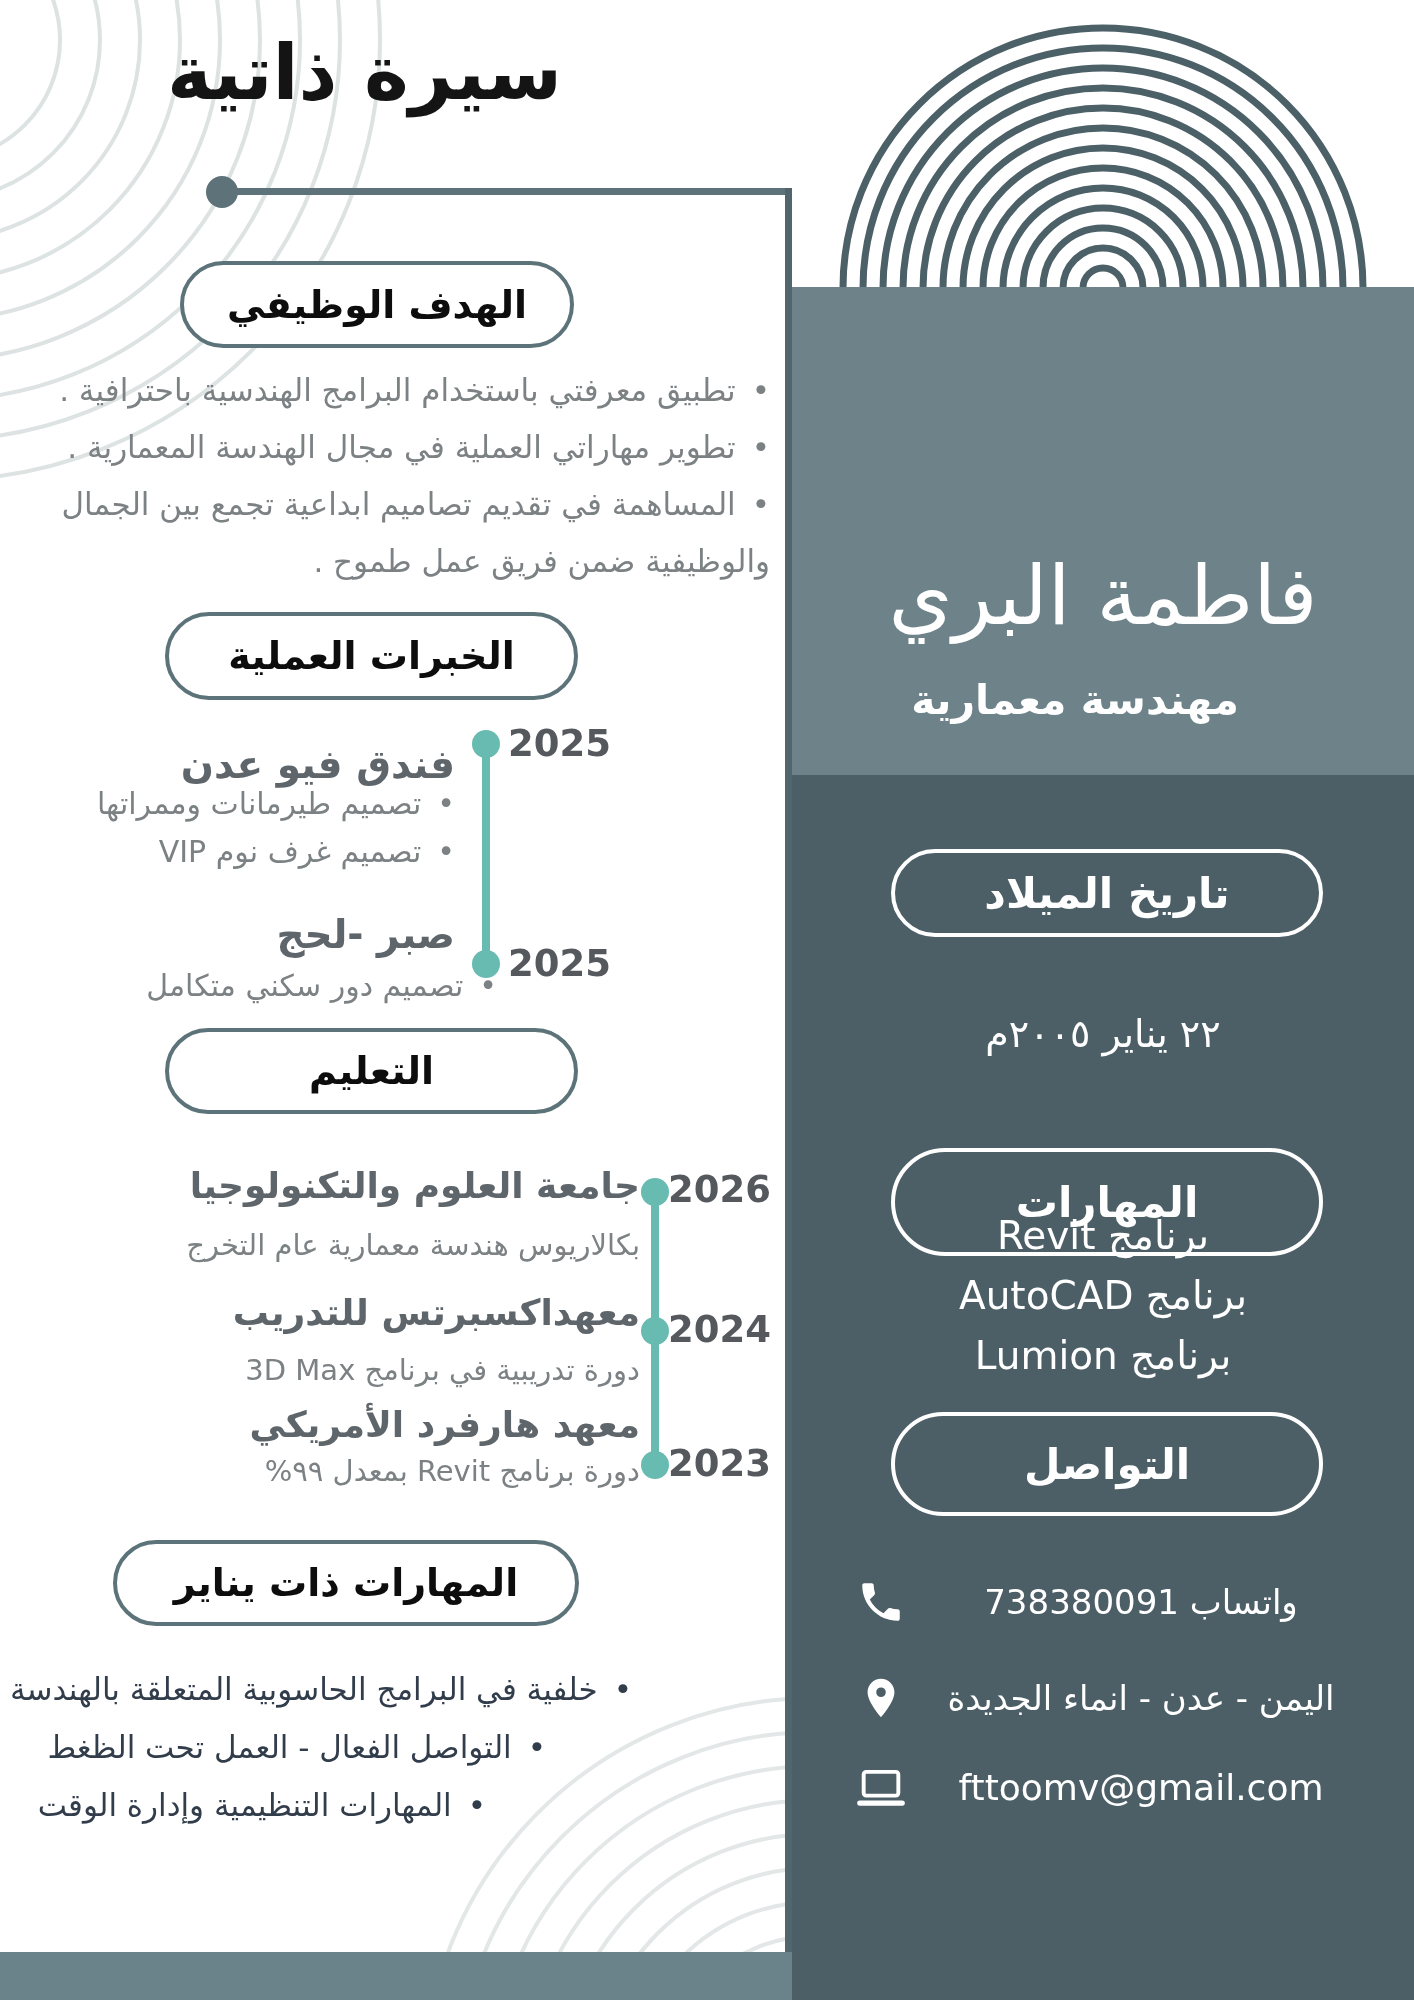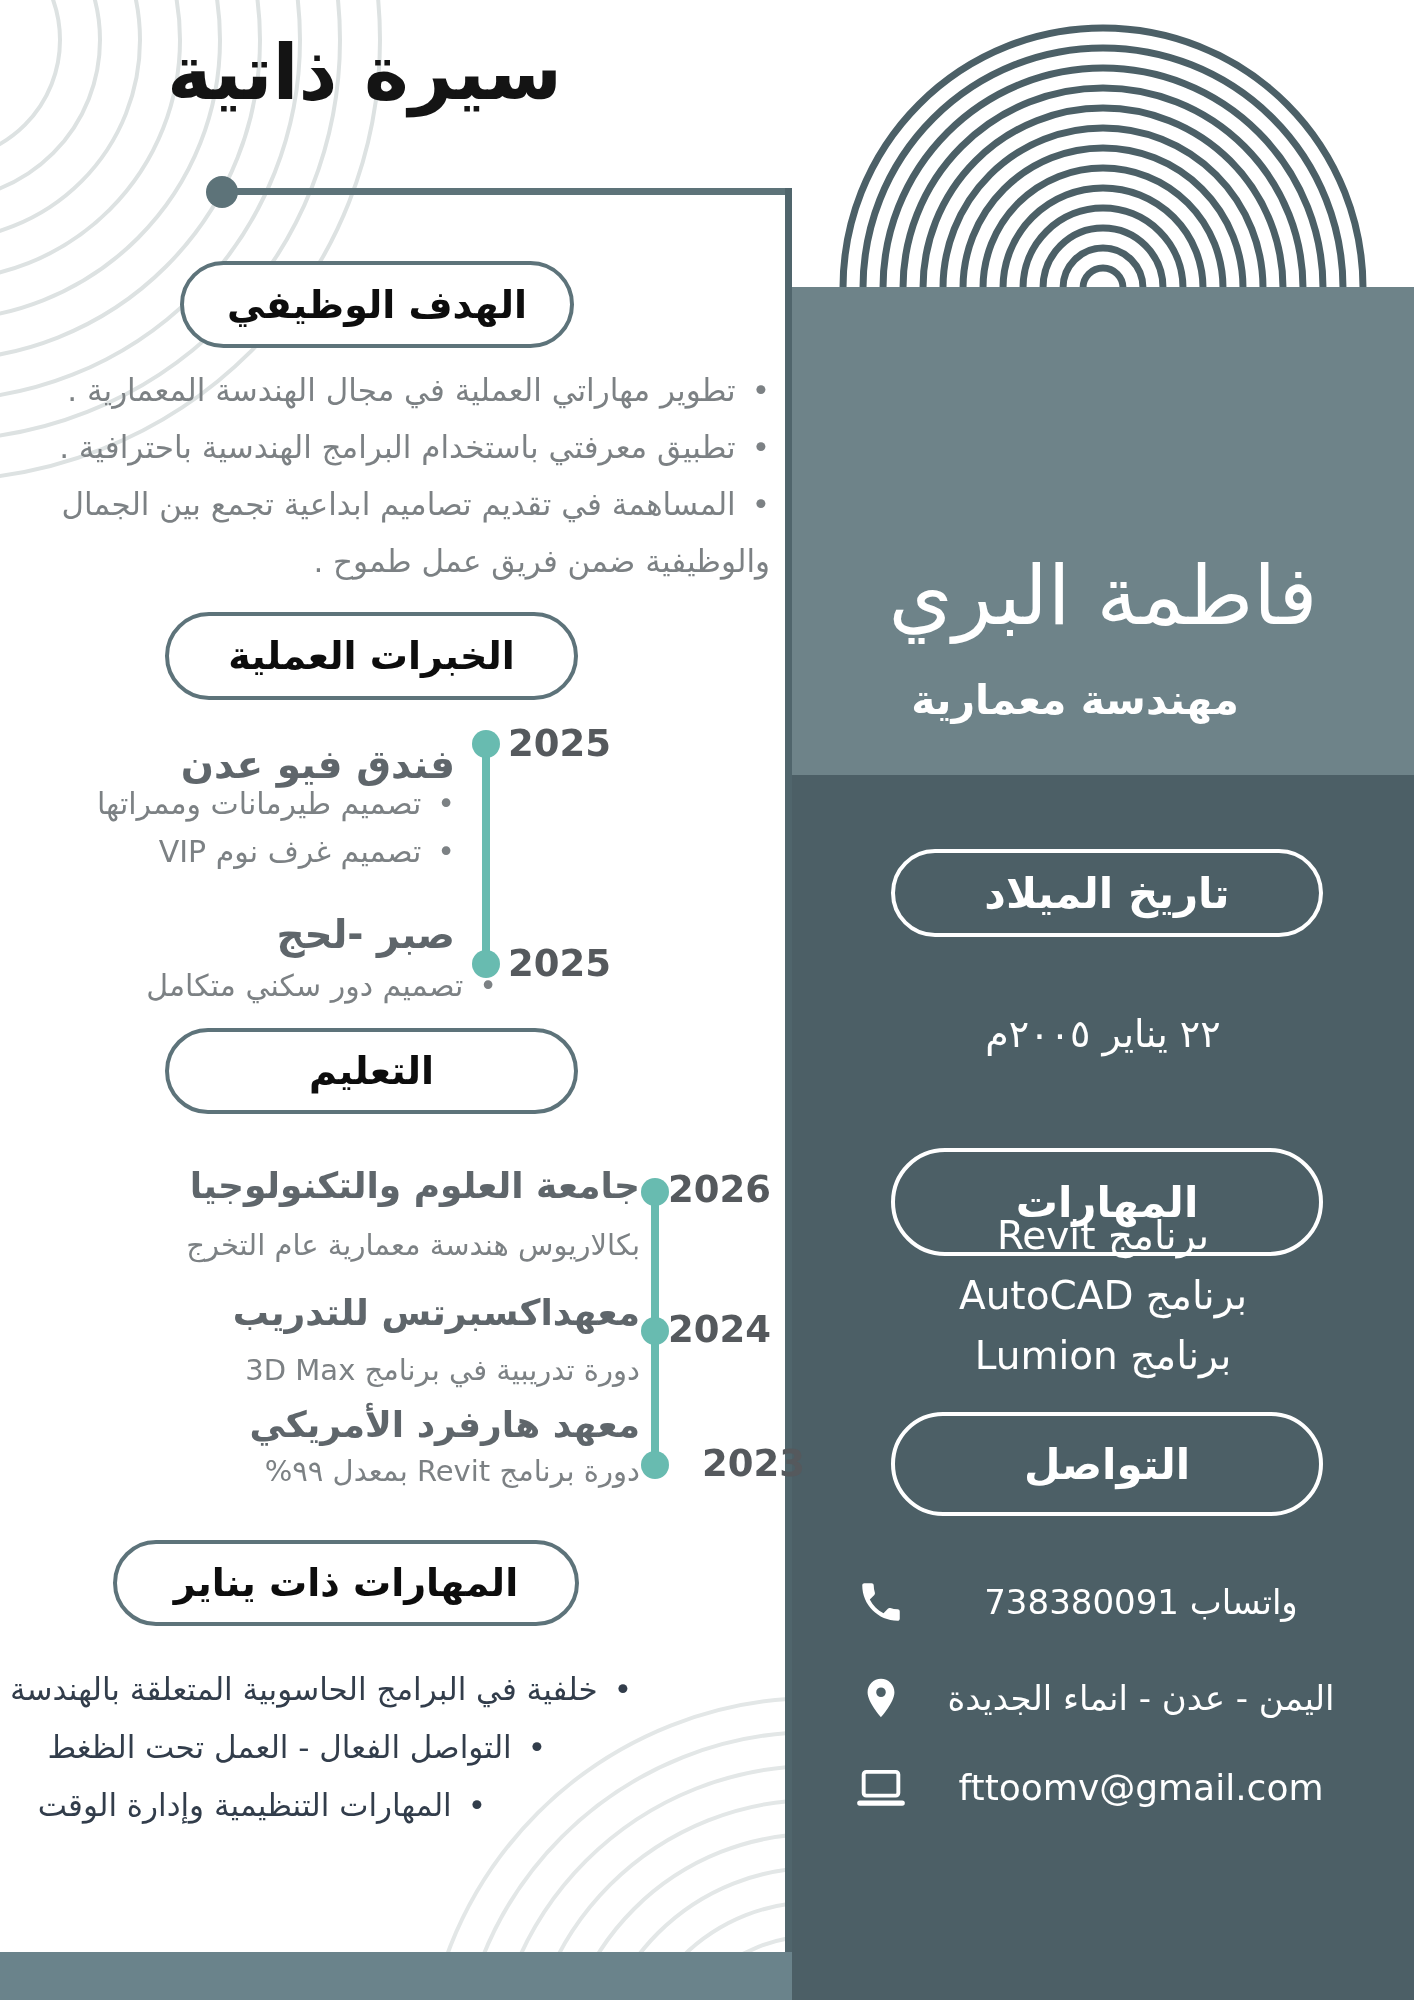--- a/index.html
+++ b/index.html
@@ -100,22 +100,22 @@
   <div class="panel-light"></div>
   <div class="panel-dark"></div>
   <div class="strip"></div>
 
   <h1 class="cv-title" dir="rtl">سيرة ذاتية</h1>
 
   <div class="pill-l" style="left:180px;top:261px;width:394px;height:87px;">
     <span dir="rtl">الهدف الوظيفي</span>
   </div>
   <ul class="blist objective-list">
+    <li><span class="dot">•</span><span>تطبيق معرفتي باستخدام البرامج الهندسية باحترافية .</span></li>
     <li><span class="dot">•</span><span>تطوير مهاراتي العملية في مجال الهندسة المعمارية .</span></li>
-    <li><span class="dot">•</span><span>تطبيق معرفتي باستخدام البرامج الهندسية باحترافية .</span></li>
     <li><span class="dot">•</span><span>المساهمة في تقديم تصاميم ابداعية تجمع بين الجمال والوظيفية ضمن فريق عمل طموح .</span></li>
   </ul>
 
   <div class="pill-l" style="left:165px;top:612px;width:413px;height:88px;">
     <span dir="rtl">الخبرات العملية</span>
   </div>
   <div class="tl-line" style="left:482px;top:744px;height:220px;"></div>
   <div class="tl-dot" style="left:472px;top:730px;"></div>
   <div class="tl-dot" style="left:472px;top:950px;"></div>
   <div class="year" style="left:508px;top:722px;">2025</div>
@@ -132,21 +132,21 @@
 
   <div class="pill-l" style="left:165px;top:1028px;width:413px;height:86px;">
     <span dir="rtl">التعليم</span>
   </div>
   <div class="tl-line" style="left:651px;top:1192px;height:273px;"></div>
   <div class="tl-dot" style="left:641px;top:1178px;"></div>
   <div class="tl-dot" style="left:641px;top:1317px;"></div>
   <div class="tl-dot" style="left:641px;top:1451px;"></div>
   <div class="year" style="left:668px;top:1168px;">2026</div>
   <div class="year" style="left:668px;top:1308px;">2024</div>
-  <div class="year" style="left:668px;top:1442px;margin-left:34px;">2023</div>
+  <div class="year" style="left:668px;top:1442px;">2023</div>
   <div class="etitle" style="right:774px;top:1165px;font-size:36px;">جامعة العلوم والتكنولوجيا</div>
   <div class="edesc" style="right:774px;top:1228px;">بكالاريوس هندسة معمارية عام التخرج</div>
   <div class="etitle" style="right:774px;top:1292px;font-size:36px;">معهداكسبرتس للتدريب</div>
   <div class="edesc" style="right:774px;top:1353px;">دورة تدريبية في برنامج 3D Max</div>
   <div class="etitle" style="right:774px;top:1404px;font-size:36px;">معهد هارفرد الأمريكي</div>
   <div class="edesc" style="right:774px;top:1454px;">دورة برنامج Revit بمعدل ٩٩%</div>
 
   <div class="pill-l" style="left:113px;top:1540px;width:466px;height:86px;">
     <span dir="rtl">المهارات ذات يناير</span>
   </div>

